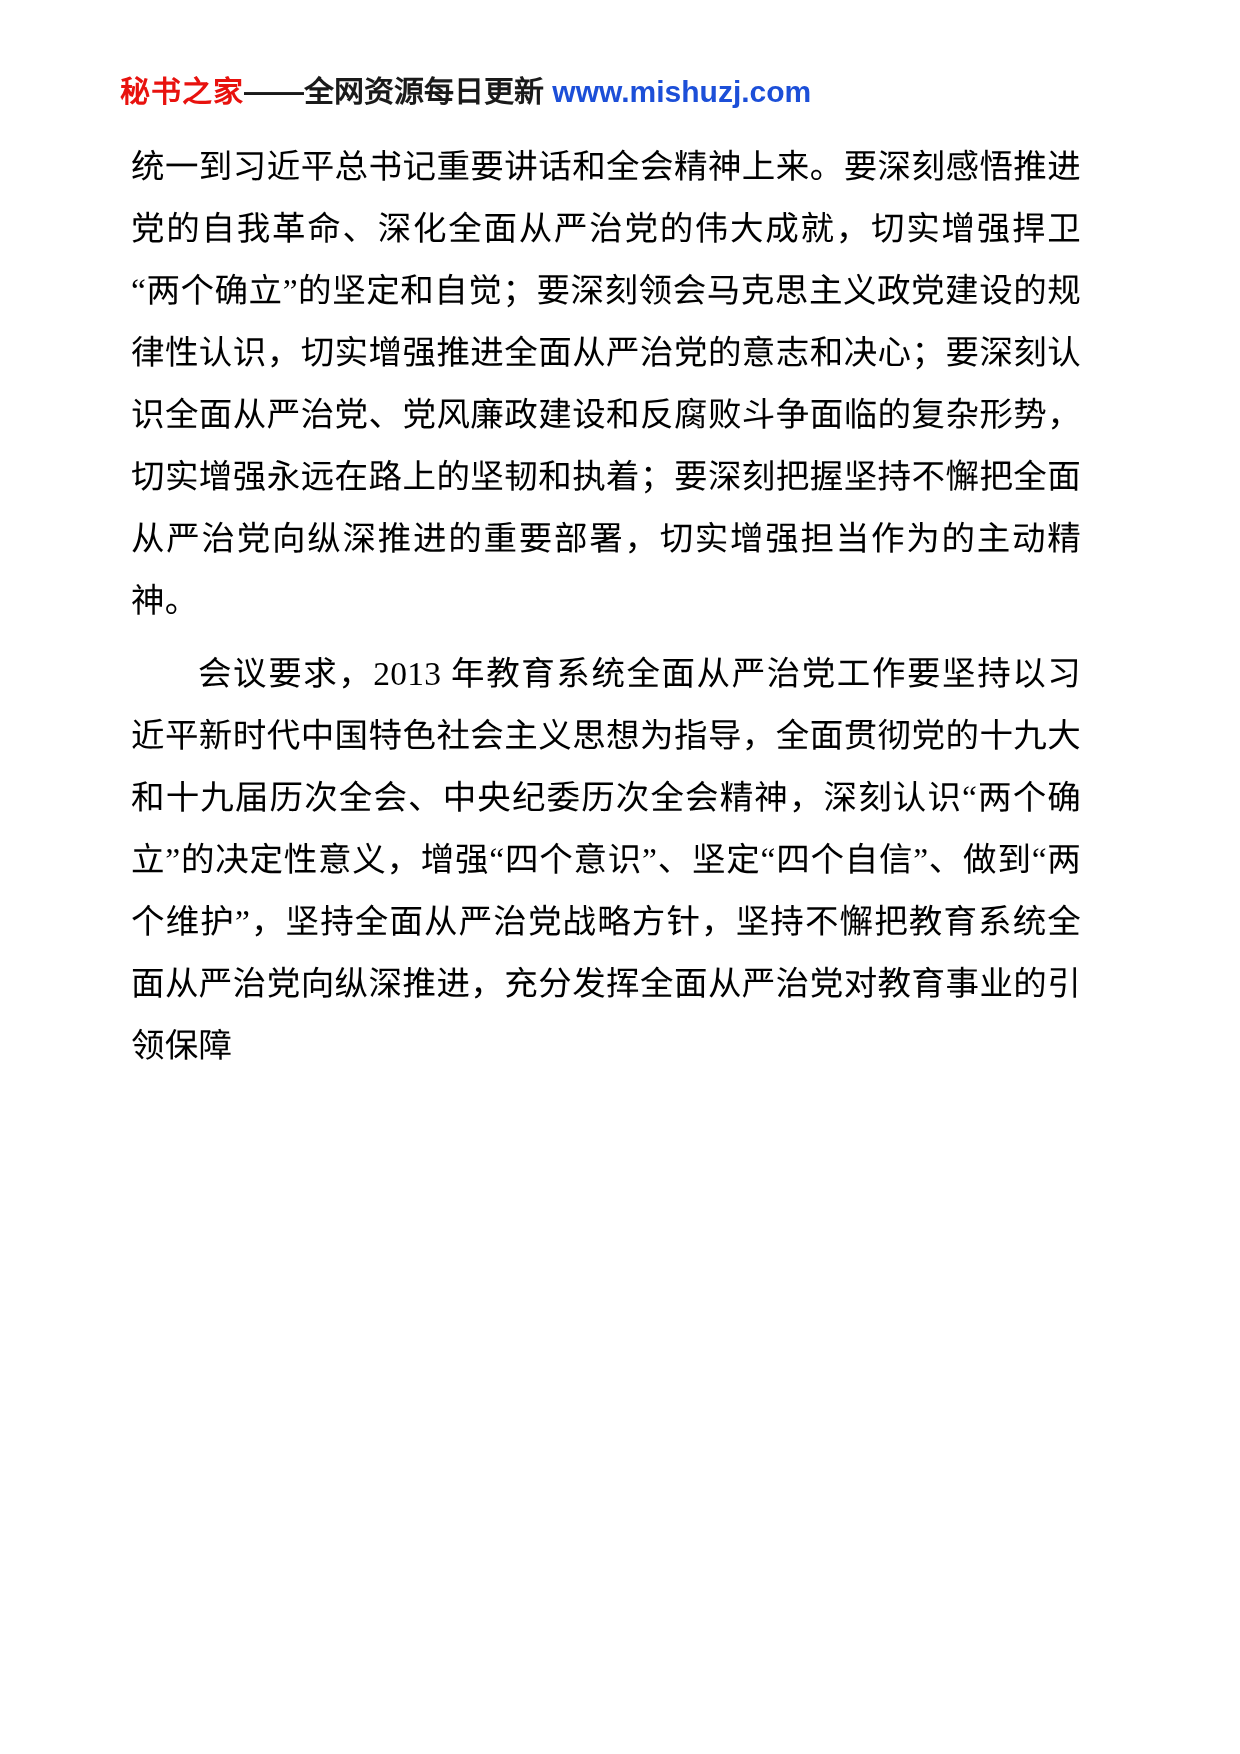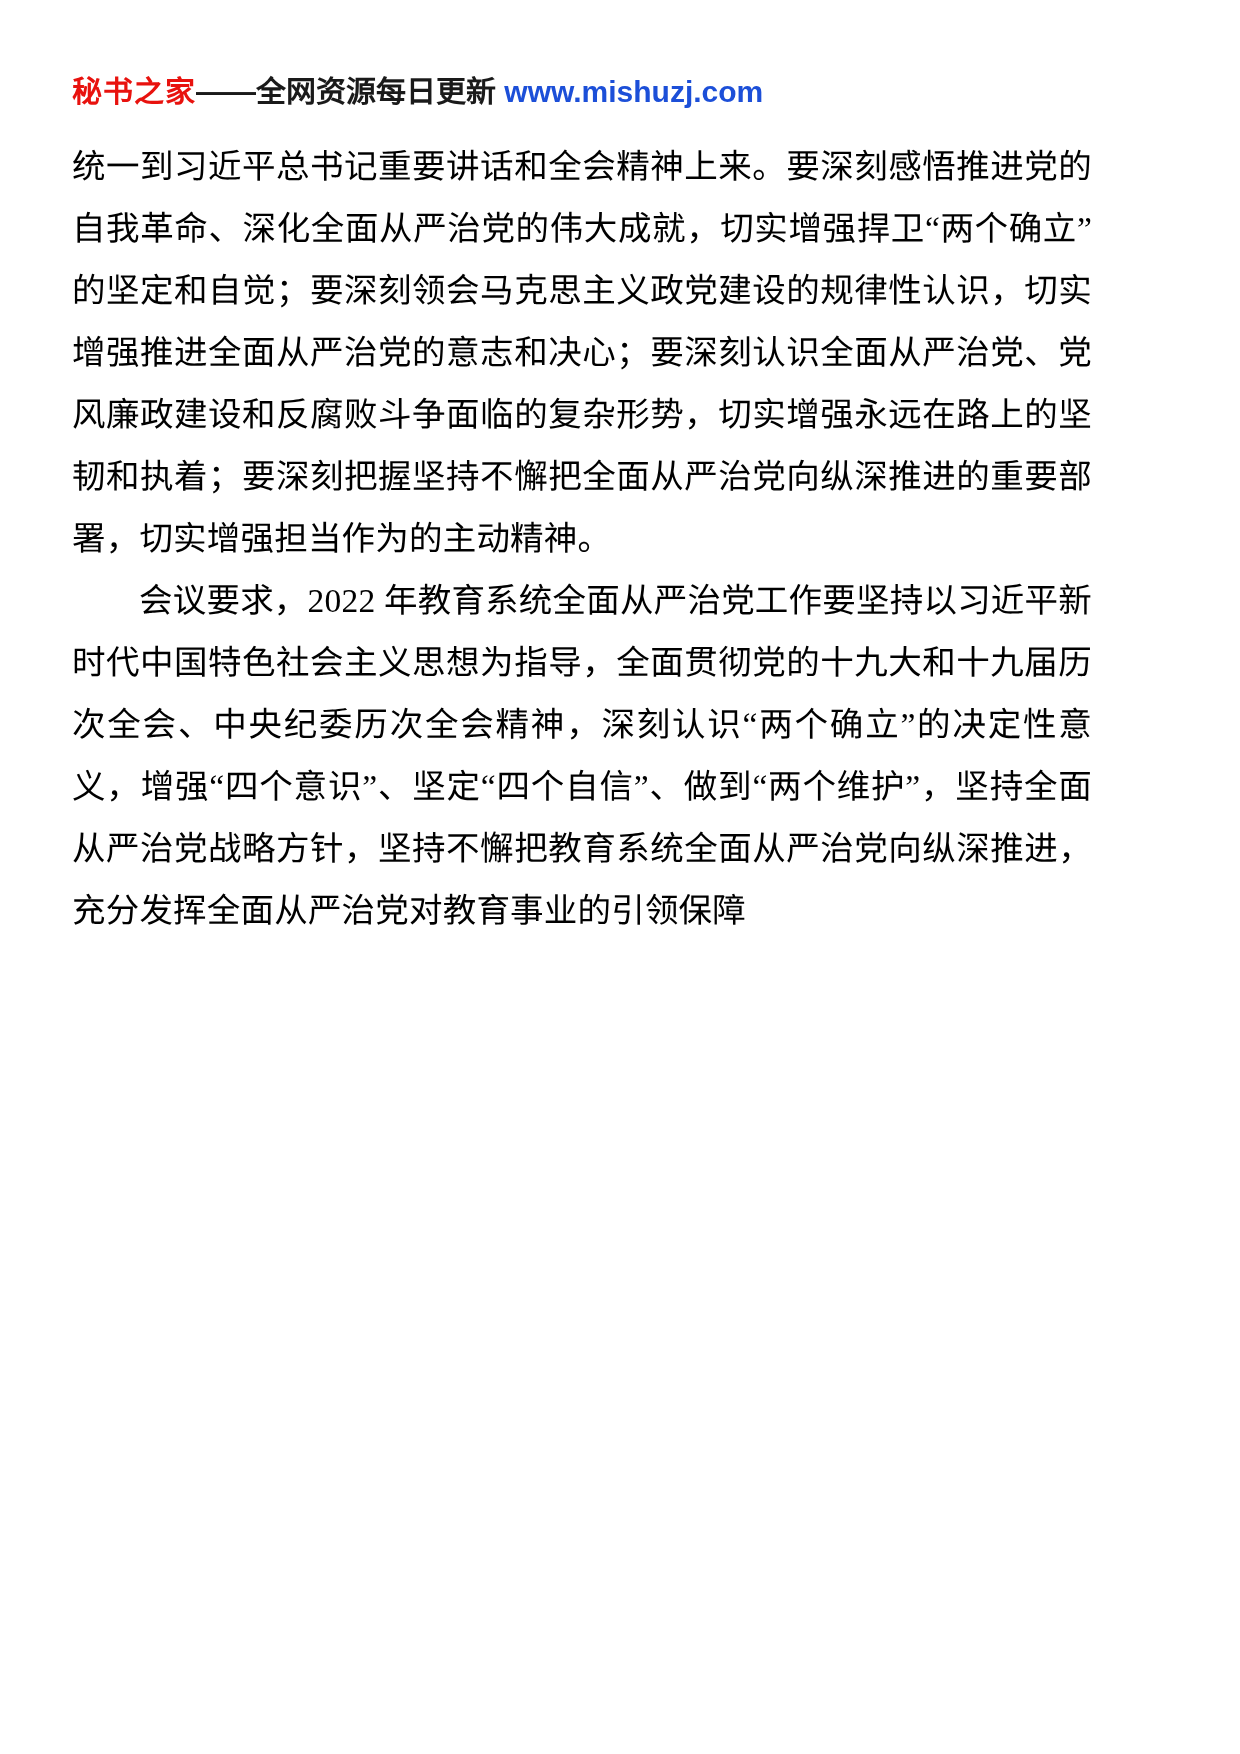--- a/index.html
+++ b/index.html
@@ -12,21 +12,21 @@
     height: 1754px;
     font-family: "Liberation Serif", "DejaVu Serif", serif;
     color: #000000;
     position: relative;
     overflow: hidden;
   }
   .page {
     box-sizing: border-box;
     width: 1240px;
     height: 1754px;
-    padding: 74px 148px 0 72px;
+    padding: 74px 148px 0 120px;
     position: relative;
   }
   .header-line {
     font-size: 30px;
     line-height: 1.2;
     white-space: nowrap;
     margin-bottom: 26px;
     font-family: "Liberation Sans", "DejaVu Sans", sans-serif;
     font-weight: bold;
   }
@@ -49,35 +49,35 @@
     font-family: "Liberation Sans", "DejaVu Sans", sans-serif;
   }
   .doc-body {
     font-size: 33.5px;
     line-height: 62px;
     text-align: justify;
     text-justify: inter-ideograph;
     letter-spacing: 0.2px;
   }
   .doc-body p {
-    margin: 0;
+    margin: 11px;
     font-family: Liberation Serif, serif;
   }
   .indent {
     text-indent: 2em;
   }
 </style>
 </head>
 <body>
 
 <div class="page">
 
   <div class="header-line">
     <span class="brand">秘书之家</span><span class="brand-sep">——</span><span class="brand-tagline">全网资源每日更新</span>
     <span class="brand-url">www.mishuzj.com</span>
   </div>
 
   <div class="doc-body">
     <p>统一到习近平总书记重要讲话和全会精神上来。要深刻感悟推进党的自我革命、深化全面从严治党的伟大成就，切实增强捍卫“两个确立”的坚定和自觉；要深刻领会马克思主义政党建设的规律性认识，切实增强推进全面从严治党的意志和决心；要深刻认识全面从严治党、党风廉政建设和反腐败斗争面临的复杂形势，切实增强永远在路上的坚韧和执着；要深刻把握坚持不懈把全面从严治党向纵深推进的重要部署，切实增强担当作为的主动精神。</p>
-    <p class="indent">会议要求，2022 年教育系统全面从严治党工作要坚持以习近平新时代中国特色社会主义思想为指导，全面贯彻党的十九大和十九届历次全会、中央纪委历次全会精神，深刻认识“两个确立”的决定性意义，增强“四个意识”、坚定“四个自信”、做到“两个维护”，坚持全面从严治党战略方针，坚持不懈把教育系统全面从严治党向纵深推进，充分发挥全面从严治党对教育事业的引领保障</p>
+    <p class="indent">会议要求，2013 年教育系统全面从严治党工作要坚持以习近平新时代中国特色社会主义思想为指导，全面贯彻党的十九大和十九届历次全会、中央纪委历次全会精神，深刻认识“两个确立”的决定性意义，增强“四个意识”、坚定“四个自信”、做到“两个维护”，坚持全面从严治党战略方针，坚持不懈把教育系统全面从严治党向纵深推进，充分发挥全面从严治党对教育事业的引领保障</p>
   </div>
 
 </div>
 
 </body></html>

